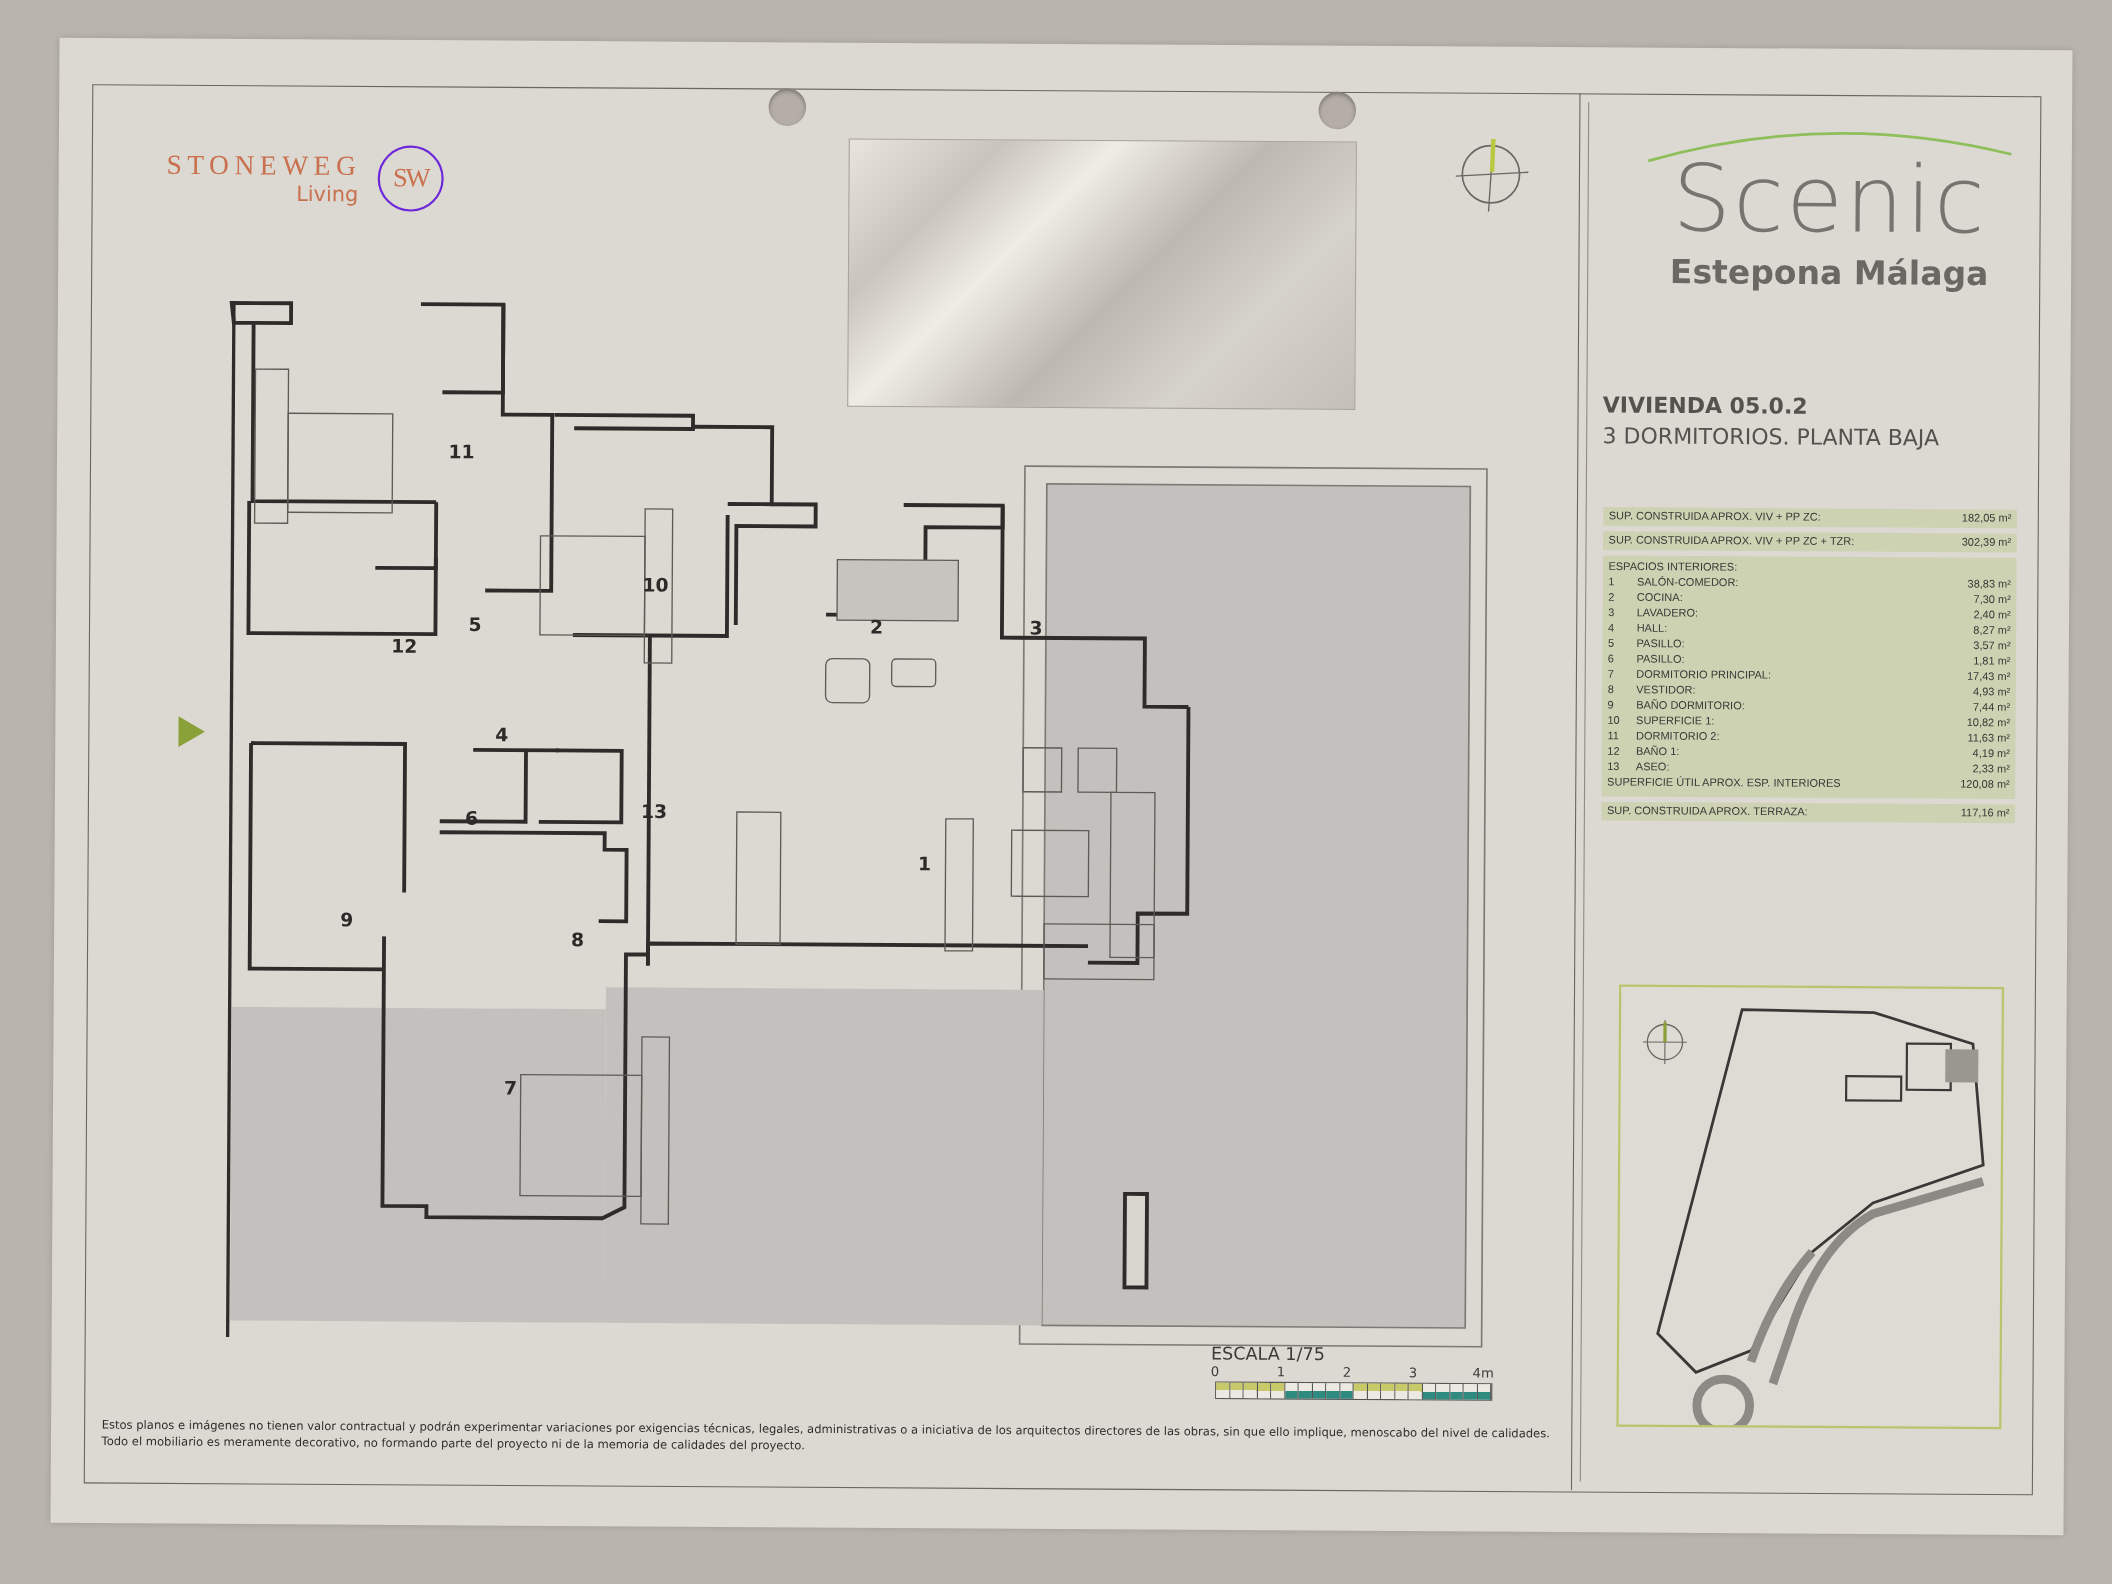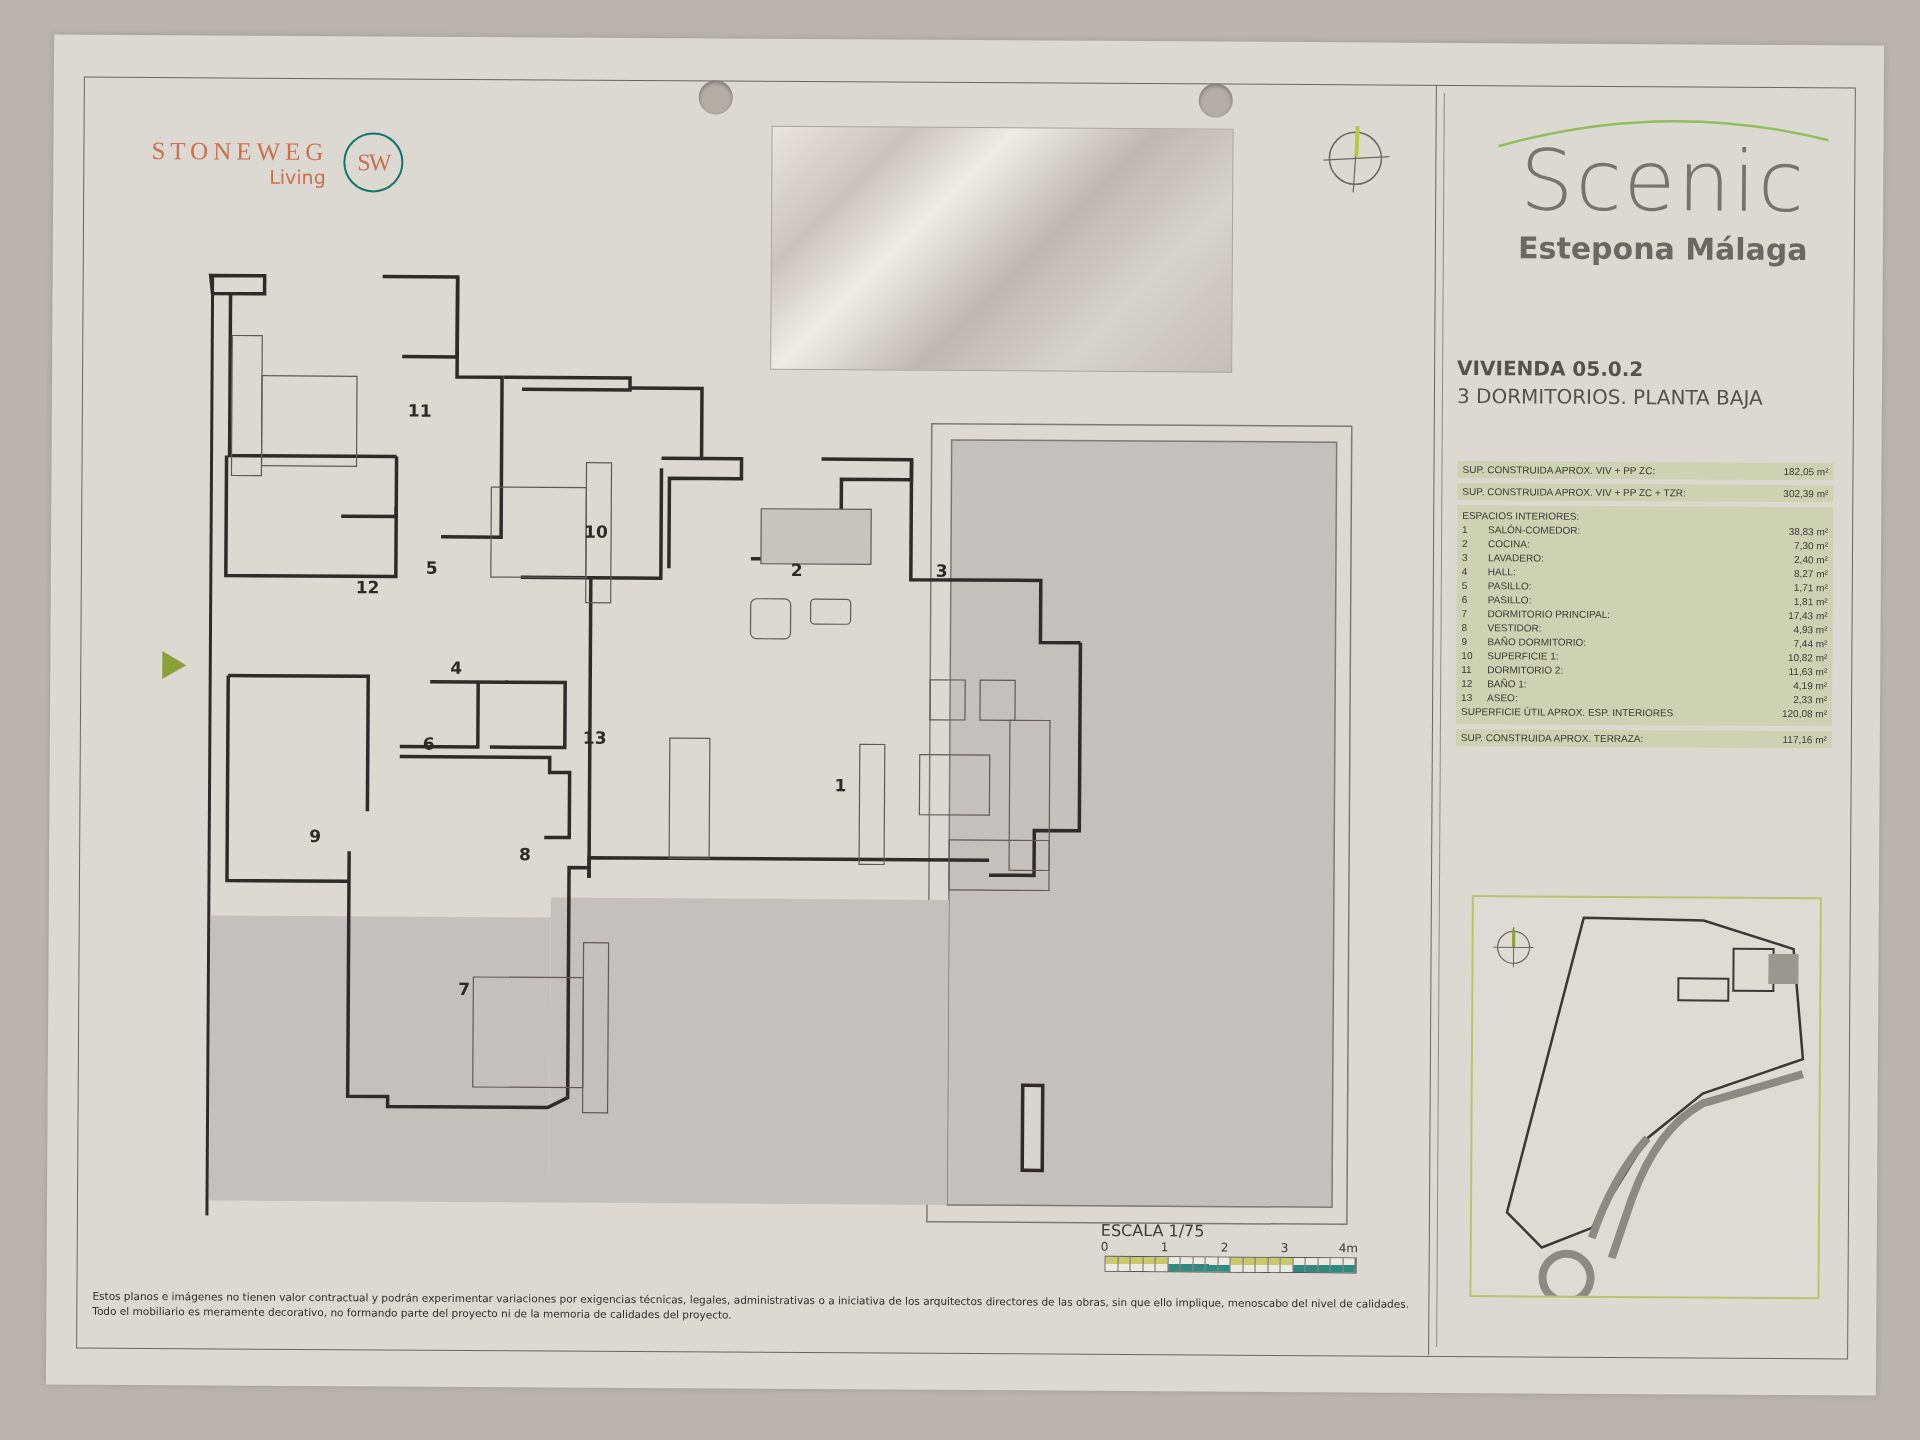--- a/index.html
+++ b/index.html
@@ -3,21 +3,21 @@
 <meta charset="utf-8">
 <style>
   html,body{margin:0;padding:0;}
   body{width:1920px;height:1440px;overflow:hidden;background:#b9b4ae;font-family:"Liberation Sans",sans-serif;position:relative;}
   .sheet{position:absolute;left:50px;top:40px;width:1830px;height:1350px;background:#dcd8d2;transform:rotate(0.35deg);transform-origin:center;box-shadow:0 0 6px rgba(0,0,0,.15);}
   .frame{position:absolute;left:30px;top:42px;width:1770px;height:1270px;border:1.5px solid #6a6661;}
   .hole{position:absolute;width:34px;height:34px;border-radius:50%;background:#b5aea6;box-shadow:inset 0 2px 4px rgba(0,0,0,.35);}
   .logo-sw{position:absolute;left:98px;top:102px;color:#c9714f;}
   .logo-sw .brand{font-family:"Liberation Serif",serif;font-size:25px;letter-spacing:5px;}
   .logo-sw .sub{font-family:"DejaVu Sans",sans-serif;font-size:19px;position:absolute;left:118px;top:28px;}
-  .logo-sw .circle{position:absolute;left:192px;top:-6px;width:56px;height:56px;border:2px solid #0f766e;border-radius:50%;font-family:"Liberation Serif",serif;font-size:24px;display:flex;align-items:center;justify-content:center;letter-spacing:-2px;}
+  .logo-sw .circle{position:absolute;left:192px;top:-6px;width:56px;height:56px;border:2px solid #6d28d9;border-radius:50%;font-family:"Liberation Serif",serif;font-size:24px;display:flex;align-items:center;justify-content:center;letter-spacing:-2px;}
   .sticker{position:absolute;left:718px;top:87px;width:460px;height:242px;background:linear-gradient(135deg,#e9e5de 0%,#c9c4bd 20%,#efece6 35%,#bdb8b1 55%,#d6d2cc 75%,#c4bfb8 100%);border:1px solid #a9a49e;}
   .titleblock{position:absolute;left:1382px;top:42px;width:1px;height:1270px;background:#6a6661;}
   .tb-inner{position:absolute;left:1390px;top:50px;width:1px;height:1254px;background:#8f8b86;}
   .scenic{position:absolute;left:1430px;top:65px;width:360px;text-align:center;color:#6b6863;}
   .scenic .arc{position:absolute;left:10px;top:0;width:340px;height:40px;}
   .scenic .name{font-family:"DejaVu Sans",sans-serif;font-weight:200;font-size:84px;letter-spacing:2px;margin-top:30px;line-height:1;color:#77746f;}
   .scenic .loc{font-family:"DejaVu Sans",sans-serif;font-size:30px;font-weight:bold;margin-top:8px;color:#6b6863;}
   .scenic .loc span{font-weight:bold;}
   .viv{position:absolute;left:1405px;top:313px;color:#55524e;font-family:"DejaVu Sans",sans-serif;}
   .viv .t1{font-size:20px;font-weight:bold;}
@@ -175,21 +175,21 @@
           <div class="row">
             <span><span class="n">3</span><span>LAVADERO:</span></span>
             <span>2,40 m²</span>
           </div>
           <div class="row">
             <span><span class="n">4</span><span>HALL:</span></span>
             <span>8,27 m²</span>
           </div>
           <div class="row">
             <span><span class="n">5</span><span>PASILLO:</span></span>
-            <span>1,71 m²</span>
+            <span>3,57 m²</span>
           </div>
           <div class="row">
             <span><span class="n">6</span><span>PASILLO:</span></span>
             <span>1,81 m²</span>
           </div>
           <div class="row">
             <span><span class="n">7</span><span>DORMITORIO PRINCIPAL:</span></span>
             <span>17,43 m²</span>
           </div>
           <div class="row">

